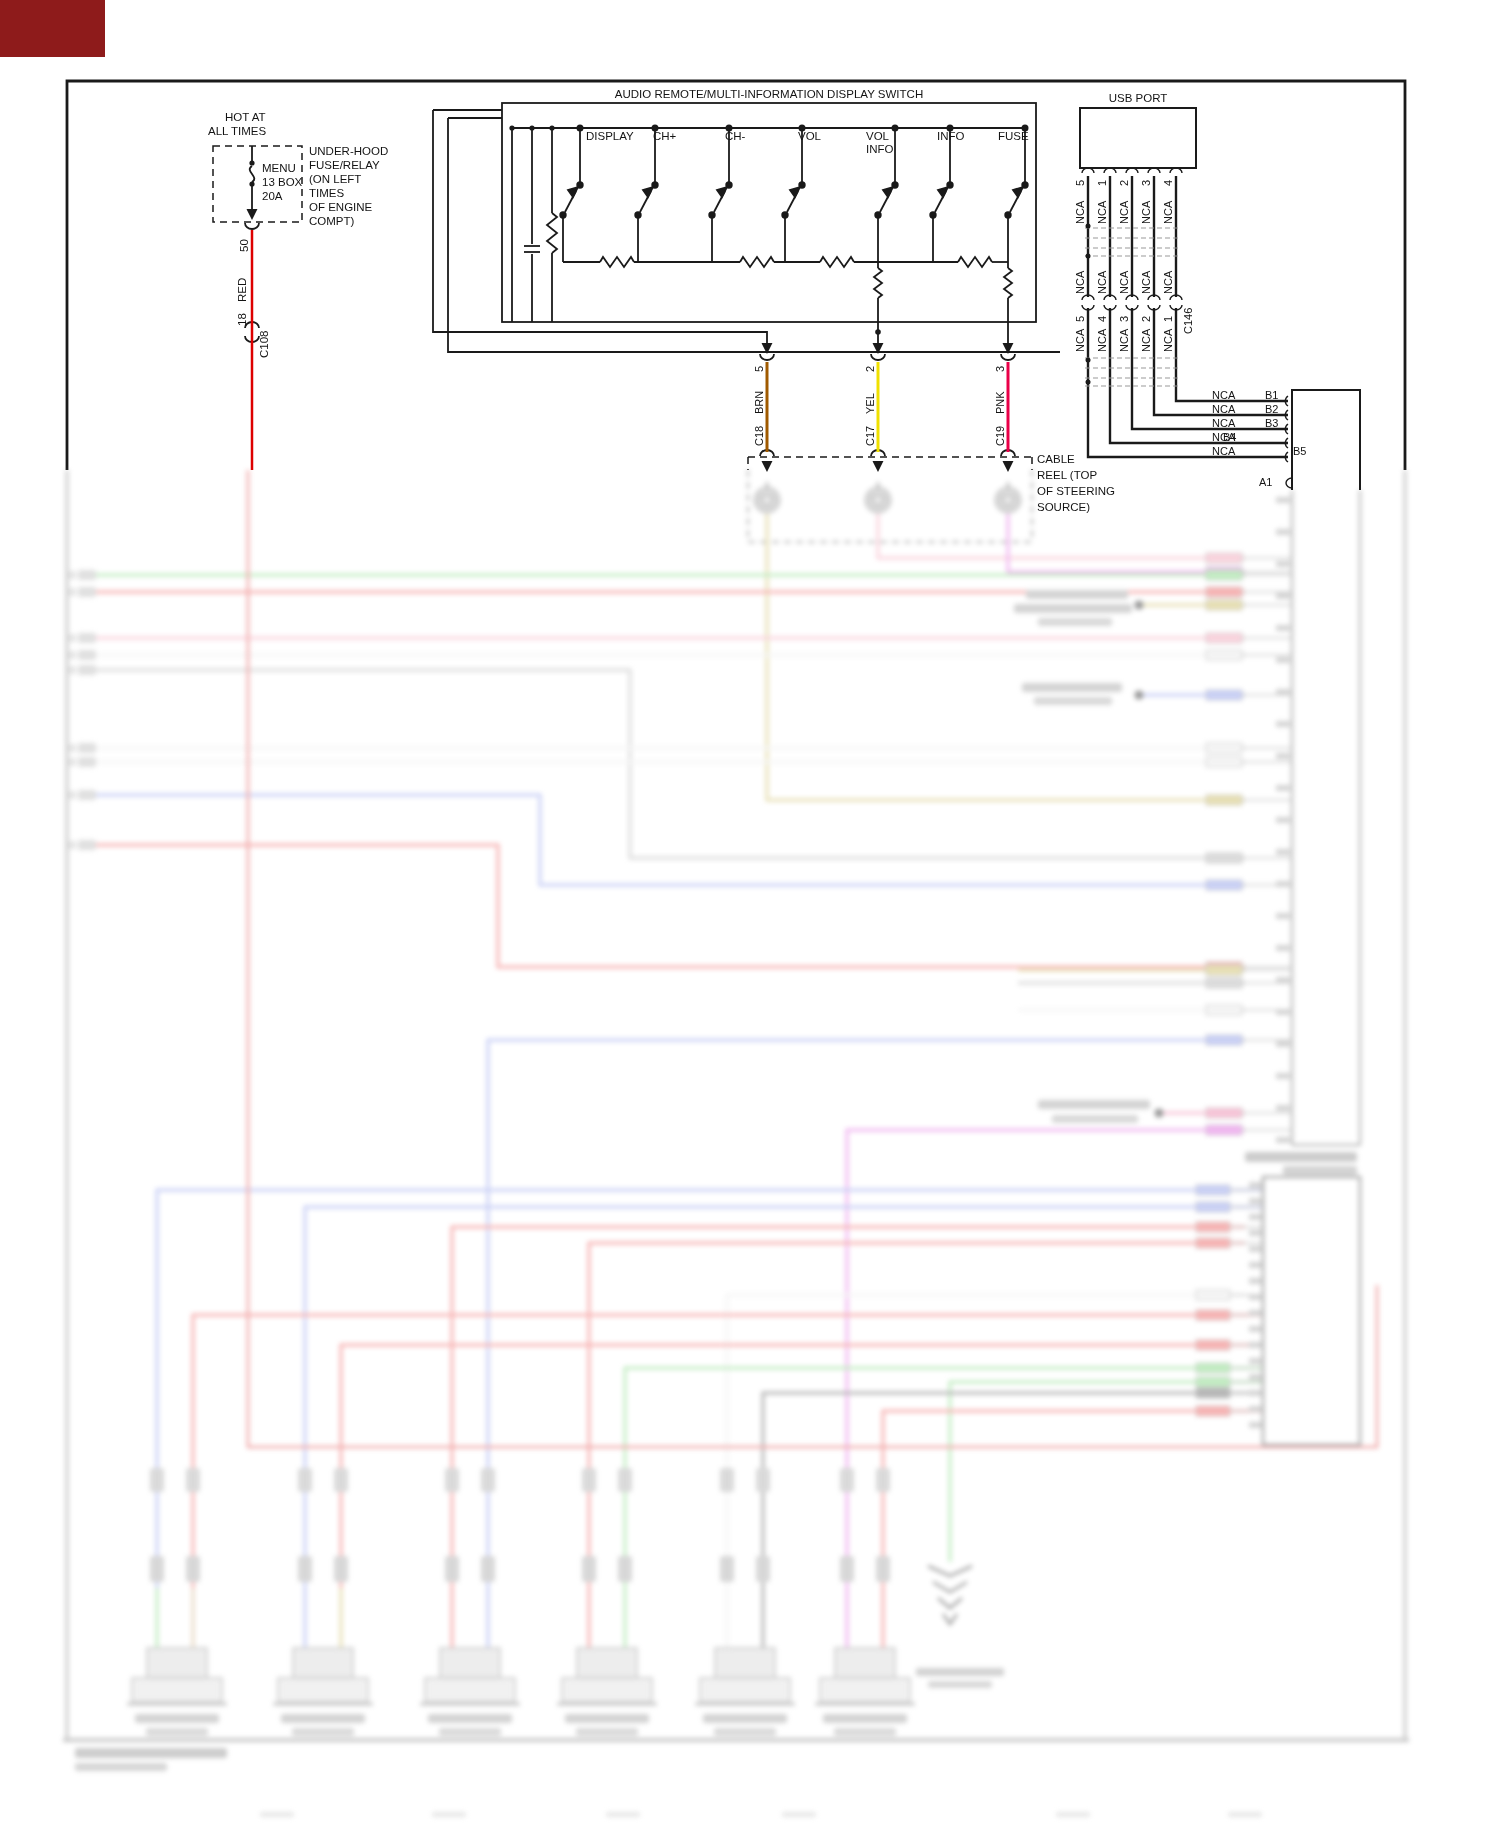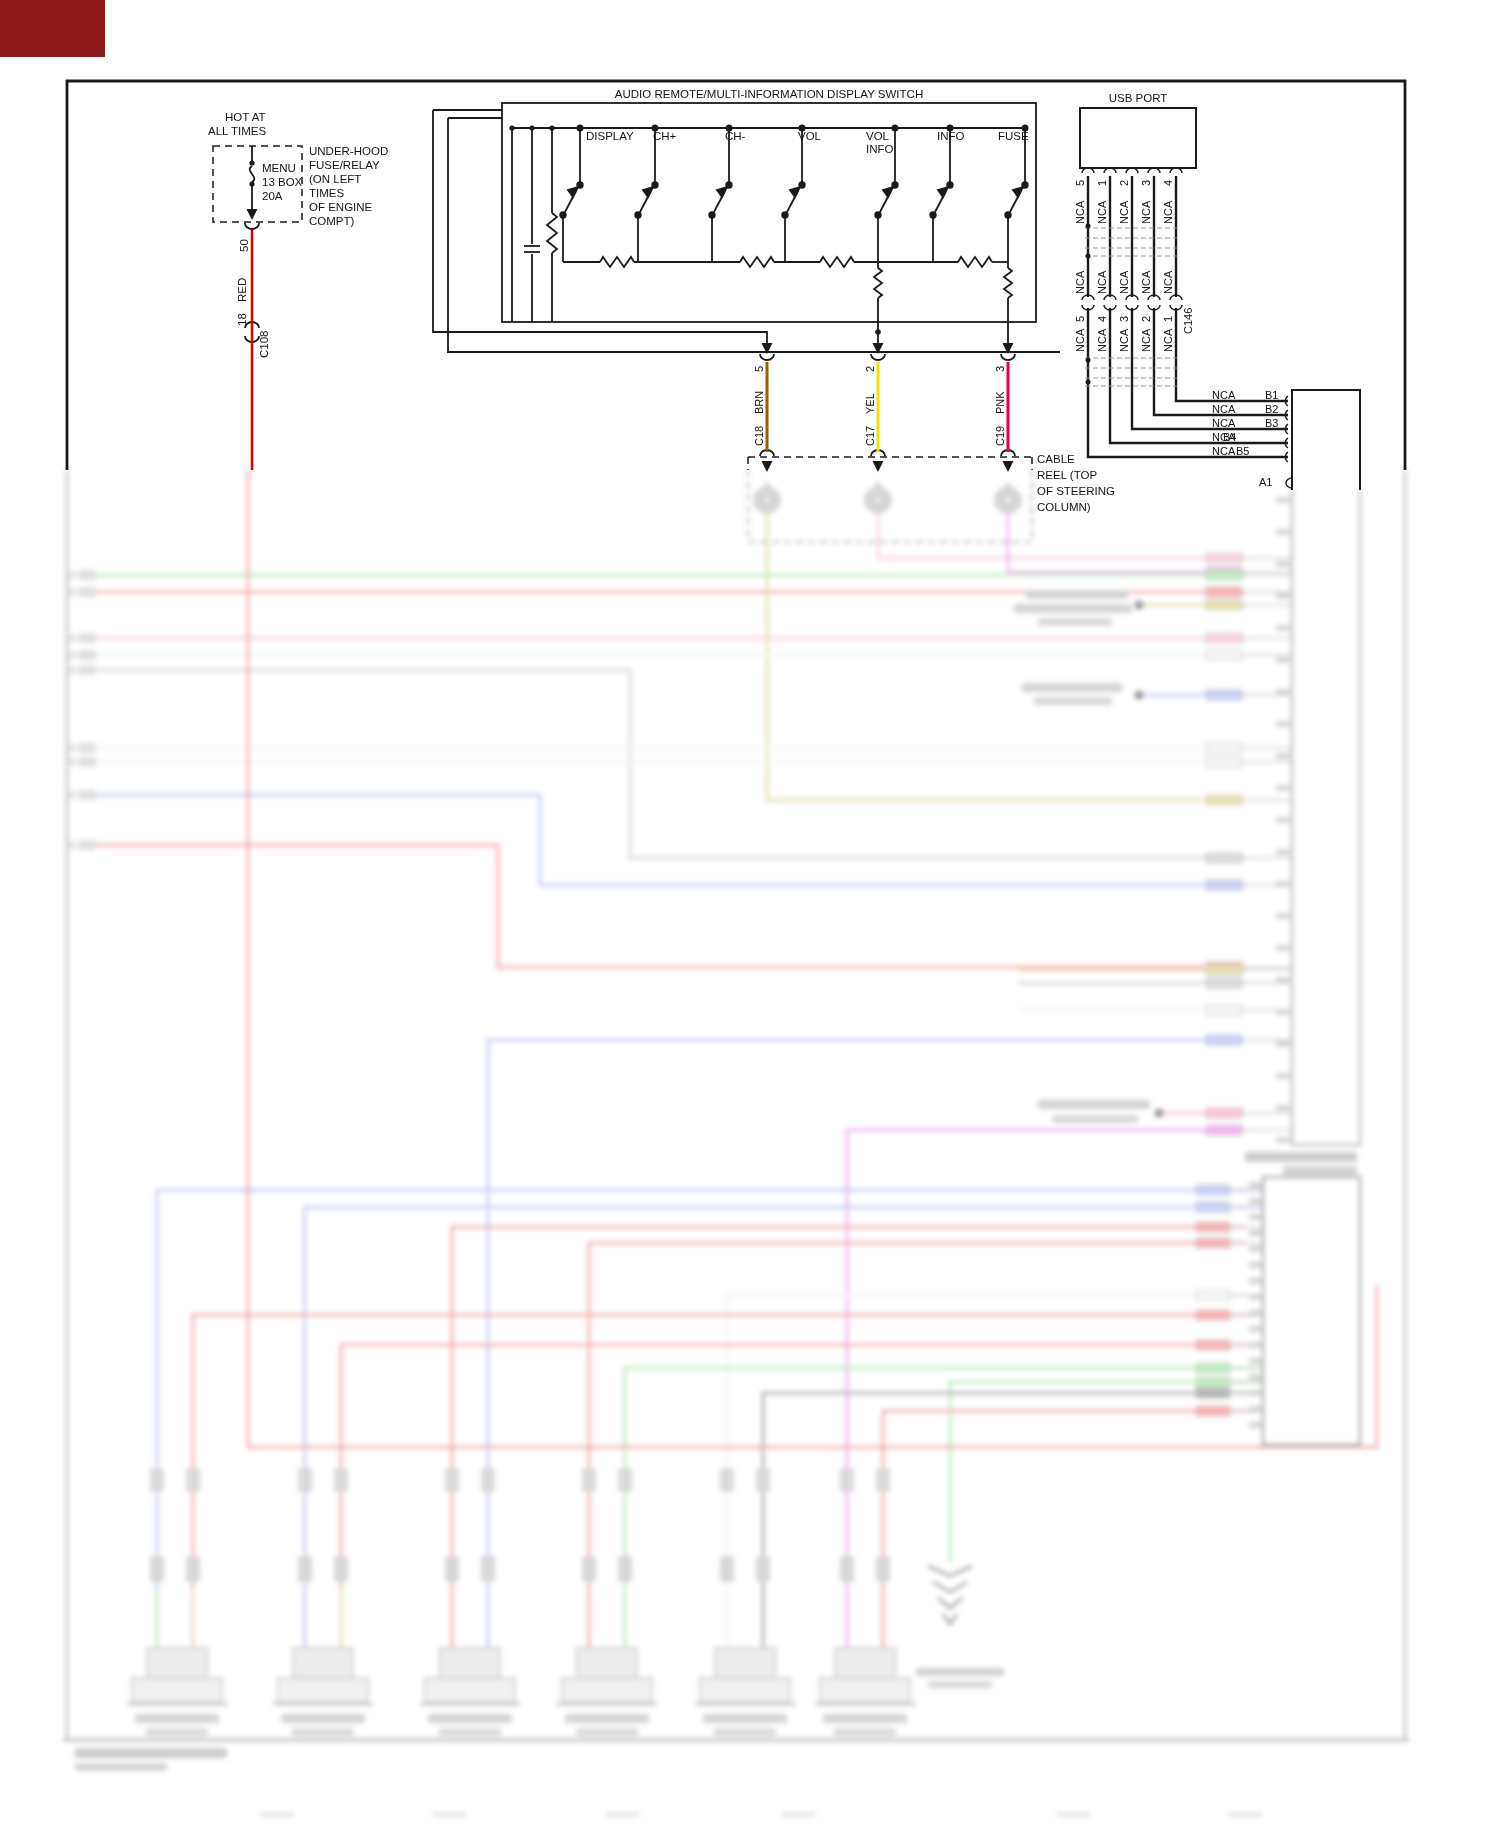--- a/index.html
+++ b/index.html
@@ -519,27 +519,27 @@
 
   <div class="lbl sm" style="left:1212px;top:389px">NCA</div>
   <div class="lbl sm" style="left:1265px;top:389px">B1</div>
   <div class="lbl sm" style="left:1212px;top:403px">NCA</div>
   <div class="lbl sm" style="left:1265px;top:403px">B2</div>
   <div class="lbl sm" style="left:1212px;top:417px">NCA</div>
   <div class="lbl sm" style="left:1265px;top:417px">B3</div>
   <div class="lbl sm" style="left:1212px;top:431px">NCA</div>
   <div class="lbl sm" style="left:1223px;top:431px">B4</div>
   <div class="lbl sm" style="left:1212px;top:445px">NCA</div>
-  <div class="lbl sm" style="left:1236px;top:445px">B5</div>
+  <div class="lbl sm" style="left:1293px;top:445px">B5</div>
   <div class="lbl sm" style="left:1259px;top:476px">A1</div>
 
   <div class="lbl" style="left:1037px;top:453px">CABLE</div>
   <div class="lbl" style="left:1037px;top:469px">REEL (TOP</div>
   <div class="lbl" style="left:1037px;top:485px">OF STEERING</div>
-  <div class="lbl" style="left:1037px;top:501px">COLUMN)</div>
+  <div class="lbl" style="left:1037px;top:501px">SOURCE)</div>
 
   <div class="lbl rot sm" style="left:753px;top:372px">5</div>
   <div class="lbl rot sm" style="left:753px;top:414px">BRN</div>
   <div class="lbl rot sm" style="left:753px;top:446px">C18</div>
   <div class="lbl rot sm" style="left:864px;top:372px">2</div>
   <div class="lbl rot sm" style="left:864px;top:414px">YEL</div>
   <div class="lbl rot sm" style="left:864px;top:446px">C17</div>
   <div class="lbl rot sm" style="left:994px;top:372px">3</div>
   <div class="lbl rot sm" style="left:994px;top:414px">PNK</div>
   <div class="lbl rot sm" style="left:994px;top:446px">C19</div>

